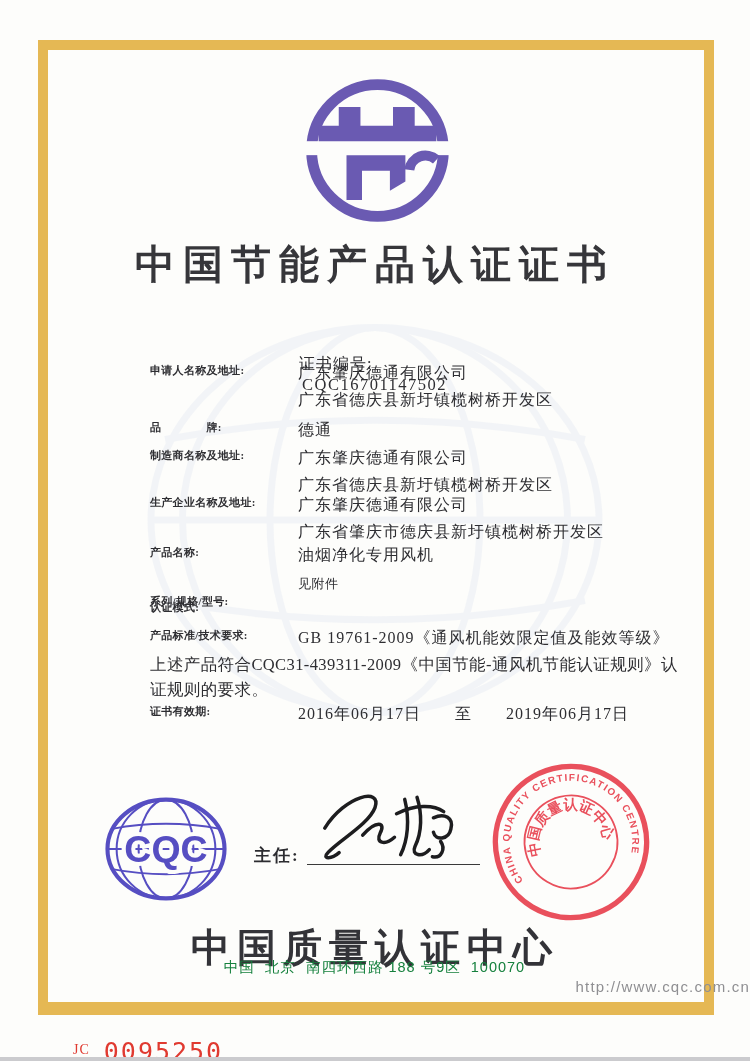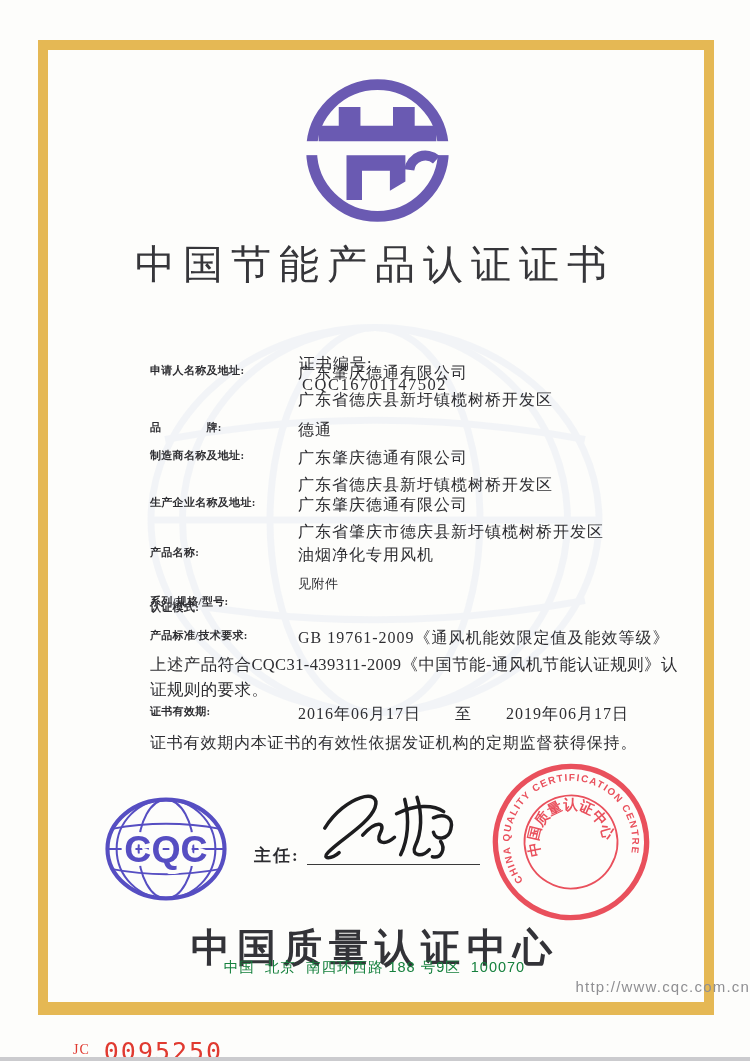--- a/index.html
+++ b/index.html
@@ -8,21 +8,21 @@
   .page { position:relative; width:750px; height:1061px; margin:0 auto; background:#fdfdfb; overflow:hidden; }
 
   .gold-frame { position:absolute; left:38px; top:40px; width:676px; height:975px;
                 border:10px solid #e5b854; border-bottom-width:13px; pointer-events:none; }
 
   .watermark { position:absolute; left:130px; top:295px; opacity:0.055; }
 
   .energy-logo { position:absolute; left:300px; top:73px; }
 
   .title { position:absolute; left:0; right:0; top:237px; text-align:center;
-           font-family:"Liberation Sans", sans-serif; font-weight:400; font-size:40px;
+           font-family:"Liberation Sans", sans-serif; font-weight:700; font-size:40px;
            letter-spacing:8px; color:#36363a; white-space:pre; }
 
   .certno-row { position:absolute; left:283px; top:336px; font-size:16px; white-space:pre; }
   .certno-row .lbl { font-weight:400; letter-spacing:1px; }
   .certno-row .val { font-size:16.5px; letter-spacing:1.5px; margin-left:3px; }
 
   .flabel { position:absolute; left:150px; font-weight:700; font-size:11px;
             letter-spacing:0.3px; white-space:pre; }
   .fvalue { position:absolute; left:298px; font-size:16px; letter-spacing:1px; white-space:pre; }
   .fvalue.small { font-size:13px; letter-spacing:0.5px; }
@@ -115,21 +115,20 @@
   <div class="flabel" style="top:600px">认证模式:</div>
 
   <div class="flabel" style="top:628px">产品标准/技术要求:</div>
   <div class="fvalue" style="top:628px">GB 19761-2009《通风机能效限定值及能效等级》</div>
 
   <div class="statement">上述产品符合CQC31-439311-2009《中国节能-通风机节能认证规则》认证规则的要求。</div>
 
   <div class="flabel" style="top:704px">证书有效期:</div>
   <div class="fvalue" style="top:704px">2016年06月17日　　至　　2019年06月17日</div>
 
-  <div class="maintain">证书有效期内本证书的有效性依据发证机构的定期监督获得保持。</div>
 
   <svg class="cqc-logo" width="128" height="110" viewBox="0 0 140 120">
     <g fill="none" stroke="#564ec2" stroke-width="4.5">
       <ellipse cx="70" cy="60" rx="64" ry="54"></ellipse>
     </g>
     <g fill="none" stroke="#564ec2" stroke-width="2.2">
       <ellipse cx="70" cy="60" rx="30" ry="54"></ellipse>
       <ellipse cx="70" cy="60" rx="54" ry="54"></ellipse>
       <path d="M11 38 Q70 27 129 38"></path>
       <path d="M7 60 L133 60"></path>

